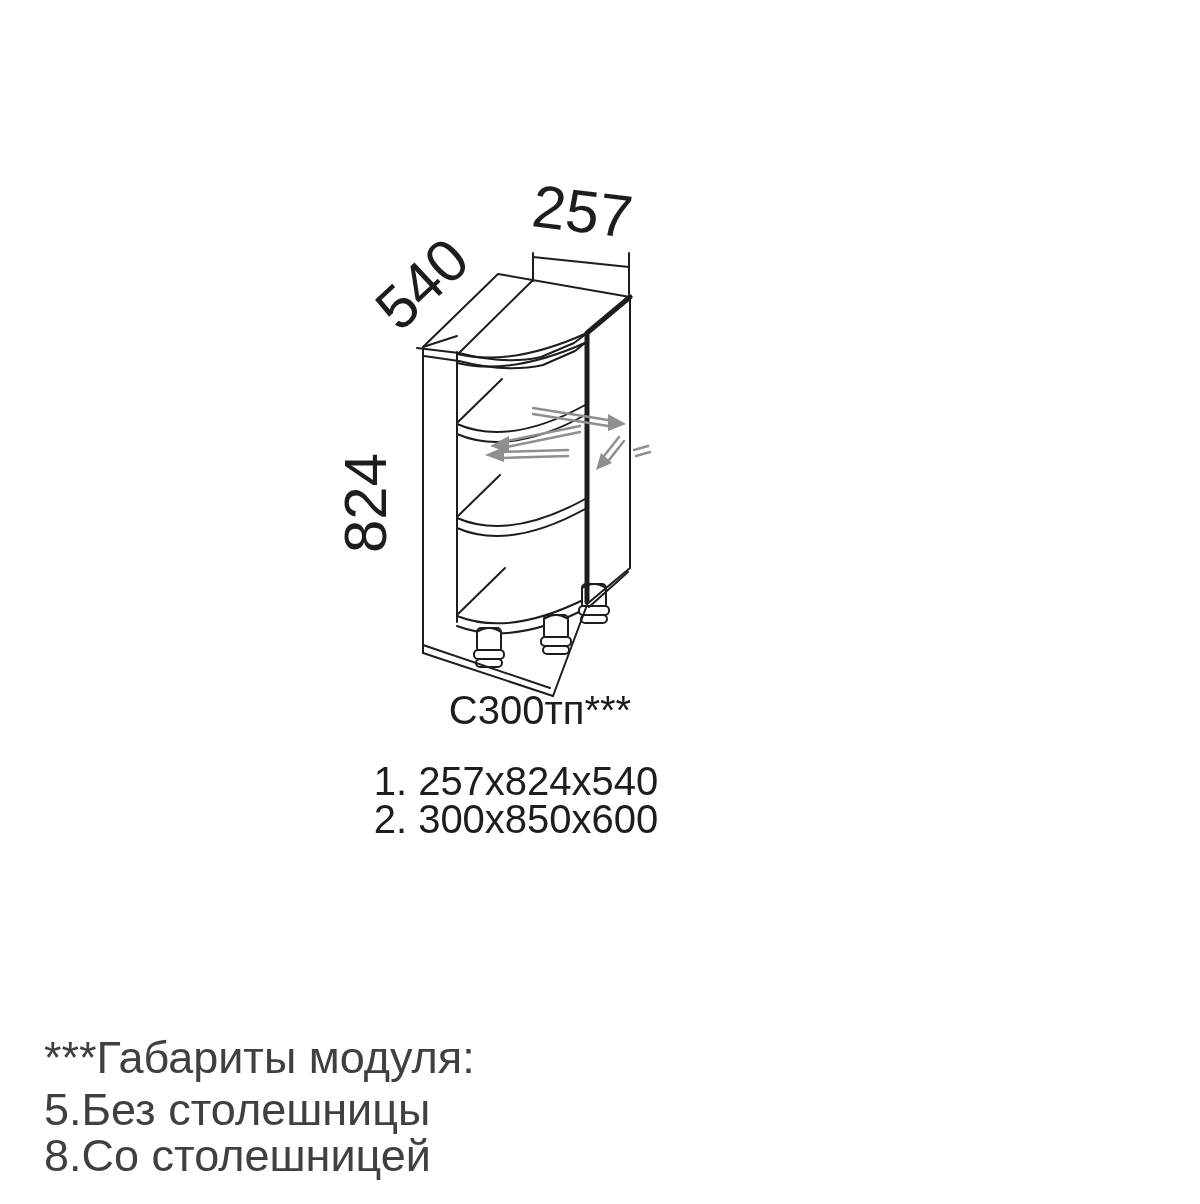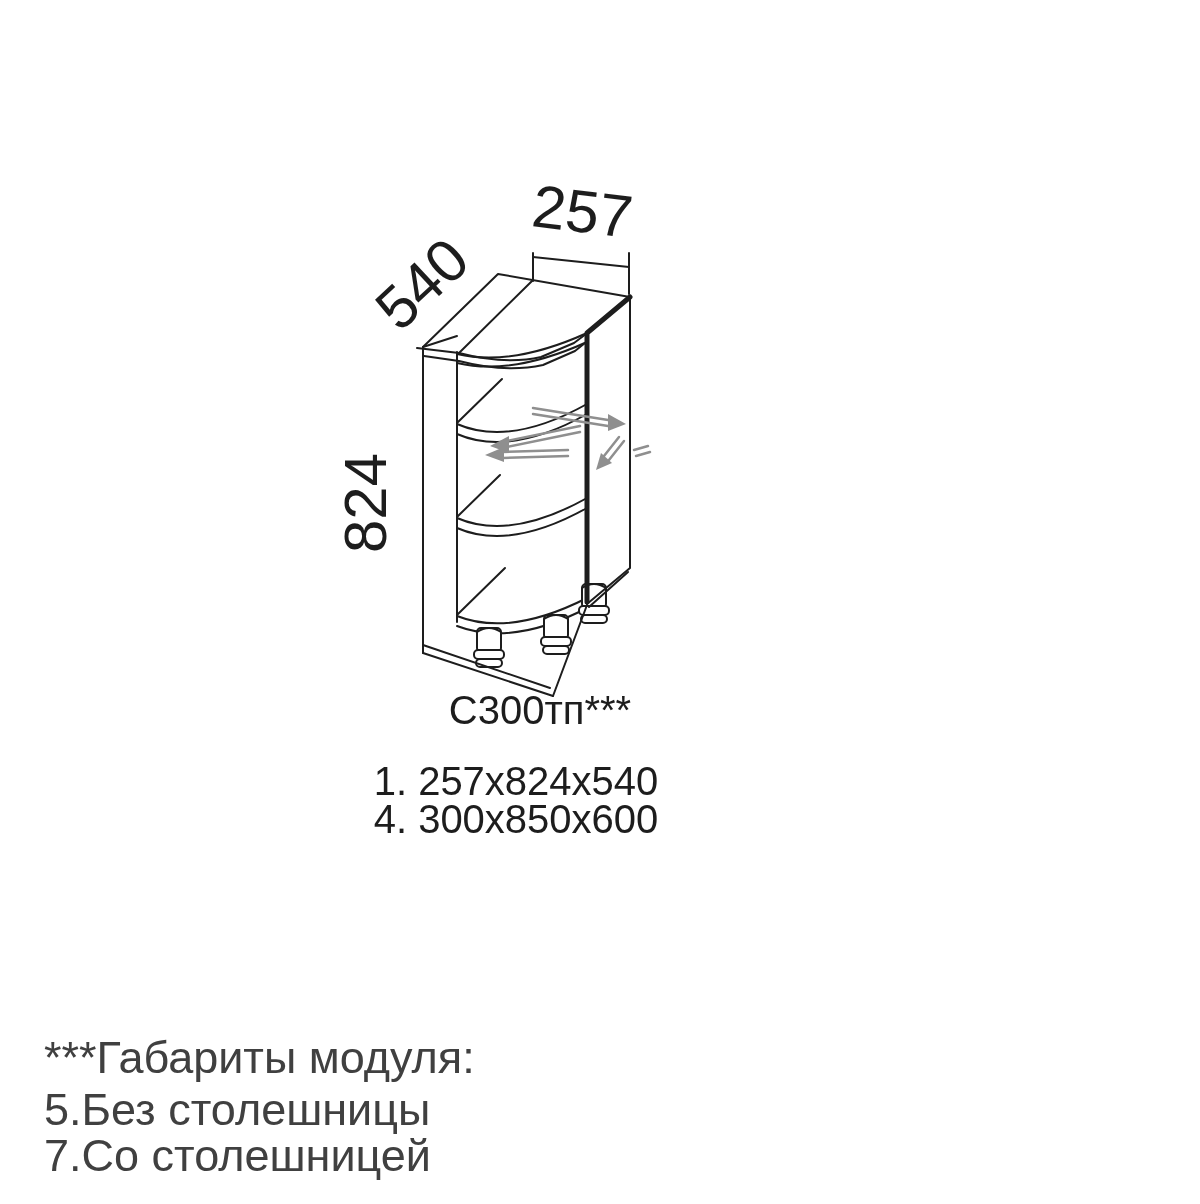--- a/index.html
+++ b/index.html
@@ -140,19 +140,19 @@
         <path d="M624,441 L609,460" fill="none"></path>
         <polygon points="601,453 596,470 612,463" stroke="none"></polygon>
         <path d="M634,450 L648,446" fill="none"></path>
         <path d="M636,456 L650,452" fill="none"></path>
       </g>
     </g>
   </svg>
 
   <div class="cap-line" style="left:540px;top:688px;">С300тп***</div>
   <div class="cap-line" style="left:516px;top:743px;margin-top:16px;">1. 257x824x540</div>
-  <div class="cap-line" style="left:516px;top:797px;">4. 300x850x600</div>
+  <div class="cap-line" style="left:516px;top:797px;">2. 300x850x600</div>
 
   <div class="foot-line" style="top:1033px;">***Габариты модуля:</div>
   <div class="foot-line" style="top:1085px;">5.Без столешницы</div>
-  <div class="foot-line" style="top:1131px;">7.Со столешницей</div>
+  <div class="foot-line" style="top:1131px;">8.Со столешницей</div>
 
 </div>
 
 </body></html>

